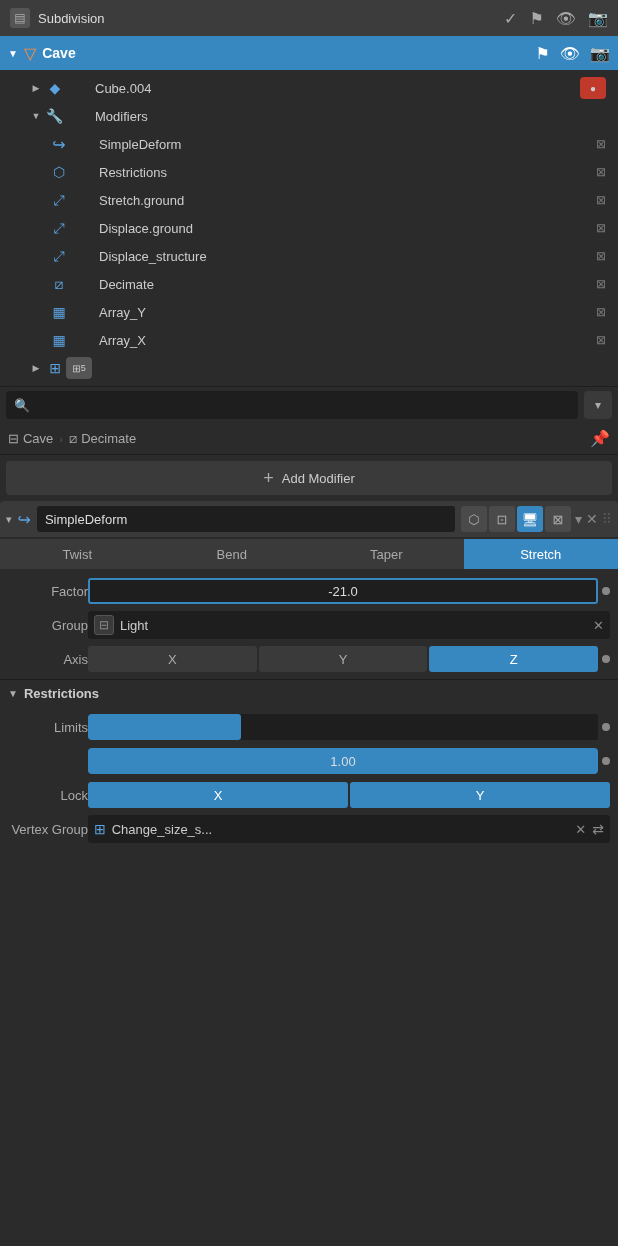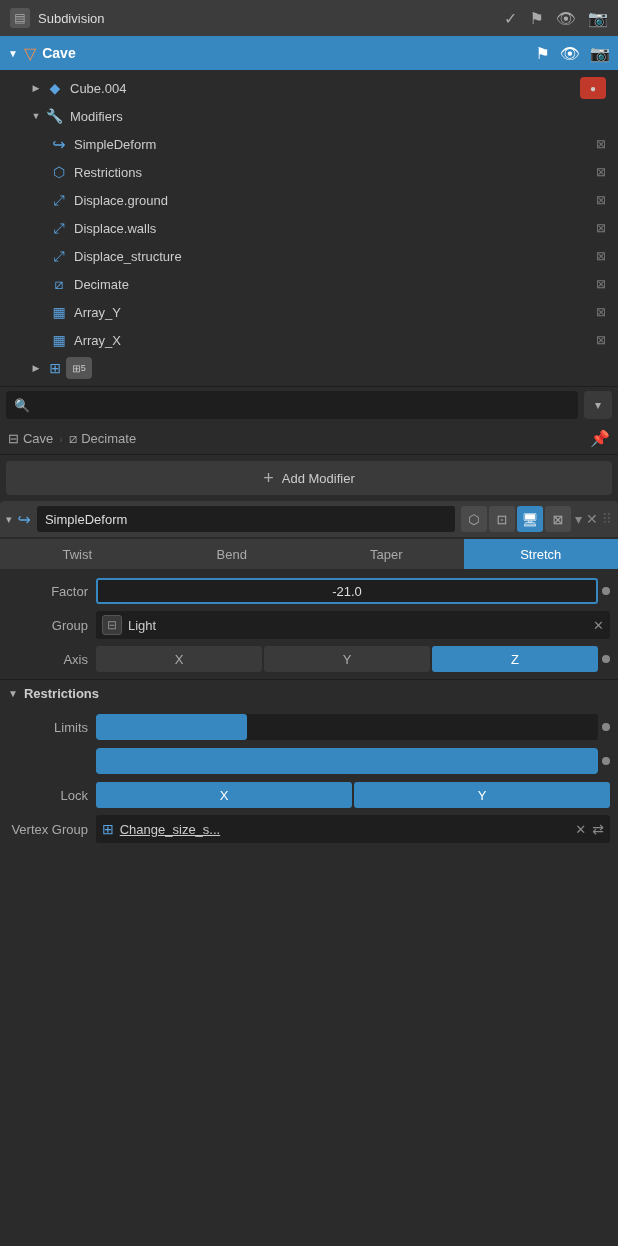--- a/index.html
+++ b/index.html
@@ -78,21 +78,21 @@
     }
     .tree-item .indent1 { width: 20px; }
     .tree-item .indent2 { width: 40px; }
     .tree-item .caret-btn {
       width: 16px; font-size: 9px; color: #aaa; text-align: center;
     }
     .tree-item .item-icon {
       width: 22px; text-align: center; font-size: 14px;
     }
     .tree-item .item-label {
-      flex: 1; color: #cccccc; font-size: 13px; padding-left: 4px;
+      flex: 1; color: #cccccc; font-size: 13px; padding-left: 4px; margin-left: 25px;
     }
     .tree-item .item-badge {
       width: 26px; height: 22px;
       background: #555; border-radius: 4px;
       display: flex; align-items: center; justify-content: center;
       font-size: 10px; color: #ccc;
       margin-right: 4px;
     }
     .tree-item .item-badge.red-badge {
       background: #c0392b;
@@ -239,21 +239,20 @@
     .prop-section {
       padding: 6px 8px;
       display: flex;
       flex-direction: column;
       gap: 6px;
     }
     .prop-row {
       display: flex;
       align-items: center;
       min-height: 28px;
-      gap: 8px;
     }
     .prop-label {
       width: 80px;
       text-align: right;
       color: #aaa;
       font-size: 13px;
       flex-shrink: 0;
     }
     .prop-control {
       flex: 1;
@@ -388,21 +387,21 @@
       height: 28px;
       display: flex;
       align-items: center;
       padding: 0 6px;
       gap: 6px;
     }
     .vg-icon {
       font-size: 14px; color: #5ba3e0;
     }
     .vg-name {
-      flex: 1; color: #ccc; font-size: 13px; text-decoration: underline;
+      flex: 1; color: #ccc; font-size: 13px;
     }
     .vg-clear {
       color: #888; font-size: 13px; cursor: pointer;
     }
     .vg-swap {
       color: #888; font-size: 14px; cursor: pointer;
     }
   </style>
 </head>
 <body>
@@ -456,28 +455,28 @@
   <div class="tree-item">
     <div class="indent2"></div>
     <span class="item-icon icon-blue">⬡</span>
     <span class="item-label">Restrictions</span>
     <span class="close-icon">⊠</span>
   </div>
 
   <div class="tree-item">
     <div class="indent2"></div>
     <span class="item-icon icon-blue">⤢</span>
+    <span class="item-label">Stretch.ground</span>
+    <span class="close-icon">⊠</span>
+  </div>
+
+  <div class="tree-item">
+    <div class="indent2"></div>
+    <span class="item-icon icon-blue">⤢</span>
     <span class="item-label">Displace.ground</span>
-    <span class="close-icon">⊠</span>
-  </div>
-
-  <div class="tree-item">
-    <div class="indent2"></div>
-    <span class="item-icon icon-blue">⤢</span>
-    <span class="item-label">Displace.walls</span>
     <span class="close-icon">⊠</span>
   </div>
 
   <div class="tree-item">
     <div class="indent2"></div>
     <span class="item-icon icon-blue">⤢</span>
     <span class="item-label">Displace_structure</span>
     <span class="close-icon">⊠</span>
   </div>
 
@@ -617,20 +616,21 @@
         </div>
         <span class="prop-dot"></span>
       </div>
     </div>
 
     <div class="prop-row">
       <span class="prop-label"></span>
       <div class="prop-control">
         <div class="progress-field">
           <div class="progress-fill" style="width: 100%;"></div>
+          <span class="progress-label">1.00</span>
         </div>
         <span class="prop-dot"></span>
       </div>
     </div>
 
     <div class="prop-row">
       <span class="prop-label">Lock</span>
       <div class="prop-control">
         <div class="lock-group">
           <div class="lock-btn">X</div>

